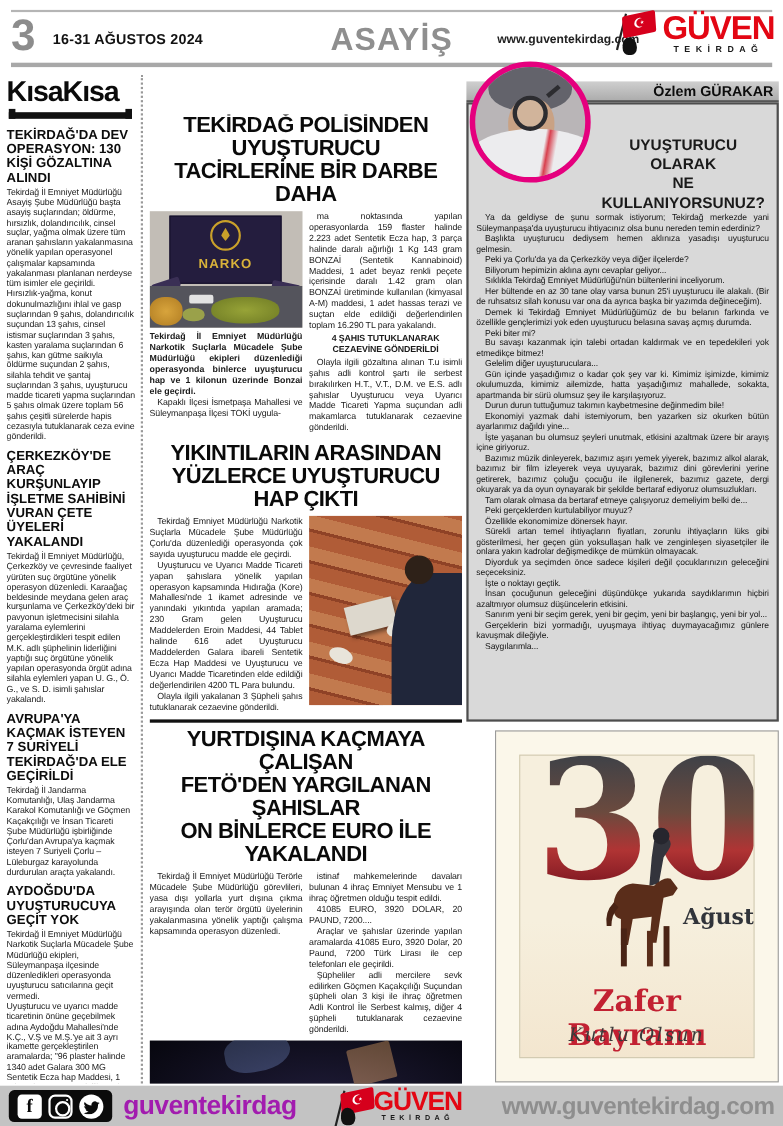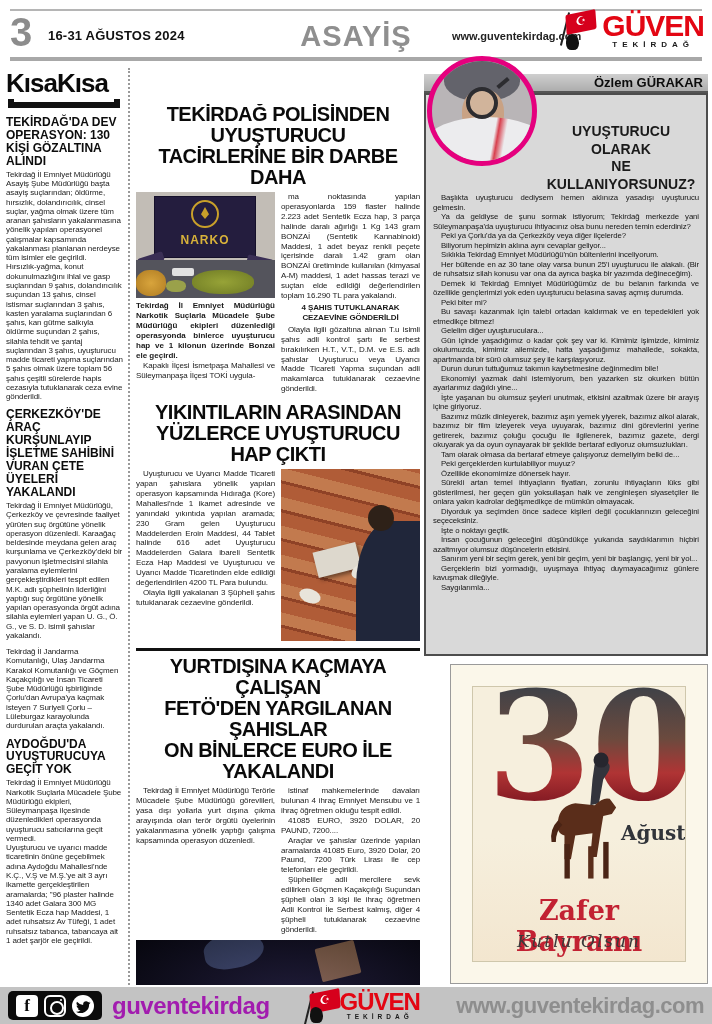--- a/index.html
+++ b/index.html
@@ -161,20 +161,21 @@
         <div class="story">
         <h3 class="story-head">TEKİRDAĞ'DA DEV OPERASYON: 130 KİŞİ GÖZALTINA ALINDI</h3>
         <p class="story-body">Tekirdağ İl Emniyet Müdürlüğü Asayiş Şube Müdürlüğü başta asayiş suçlarından; öldürme, hırsızlık, dolandırıcılık, cinsel suçlar, yağma olmak üzere tüm aranan şahısların yakalanmasına yönelik yapılan operasyonel çalışmalar kapsamında yakalanması planlanan nerdeyse tüm isimler ele geçirildi.
 Hırsızlık-yağma, konut dokunulmazlığını ihlal ve gasp suçlarından 9 şahıs, dolandırıcılık suçundan 13 şahıs, cinsel istismar suçlarından 3 şahıs, kasten yaralama suçlarından 6 şahıs, kan gütme saikıyla öldürme suçundan 2 şahıs, silahla tehdit ve şantaj suçlarından 3 şahıs, uyuşturucu madde ticareti yapma suçlarından 5 şahıs olmak üzere toplam 56 şahıs çeşitli sürelerde hapis cezasıyla tutuklanarak ceza evine gönderildi.</p>
       </div>
         <div class="story">
         <h3 class="story-head">ÇERKEZKÖY'DE ARAÇ KURŞUNLAYIP İŞLETME SAHİBİNİ VURAN ÇETE ÜYELERİ YAKALANDI</h3>
         <p class="story-body">Tekirdağ İl Emniyet Müdürlüğü, Çerkezköy ve çevresinde faaliyet yürüten suç örgütüne yönelik operasyon düzenledi. Karaağaç beldesinde meydana gelen araç kurşunlama ve Çerkezköy'deki bir pavyonun işletmecisini silahla yaralama eylemlerini gerçekleştirdikleri tespit edilen M.K. adlı şüphelinin liderliğini yaptığı suç örgütüne yönelik yapılan operasyonda örgüt adına silahla eylemleri yapan U. G., Ö. G., ve S. D. isimli şahıslar yakalandı.</p>
       </div>
         <div class="story">
+        <h3 class="story-head">AVRUPA'YA KAÇMAK İSTEYEN 7 SURİYELİ TEKİRDAĞ'DA ELE GEÇİRİLDİ</h3>
         <p class="story-body">Tekirdağ İl Jandarma Komutanlığı, Ulaş Jandarma Karakol Komutanlığı ve Göçmen Kaçakçılığı ve İnsan Ticareti Şube Müdürlüğü işbirliğinde Çorlu'dan Avrupa'ya kaçmak isteyen 7 Suriyeli Çorlu – Lüleburgaz karayolunda durdurulan araçta yakalandı.</p>
       </div>
         <div class="story">
         <h3 class="story-head">AYDOĞDU'DA UYUŞTURUCUYA GEÇİT YOK</h3>
         <p class="story-body">Tekirdağ İl Emniyet Müdürlüğü Narkotik Suçlarla Mücadele Şube Müdürlüğü ekipleri, Süleymanpaşa ilçesinde düzenledikleri operasyonda uyuşturucu satıcılarına geçit vermedi.
 Uyuşturucu ve uyarıcı madde ticaretinin önüne geçebilmek adına Aydoğdu Mahallesi'nde K.Ç., V.Ş ve M.Ş.'ye ait 3 ayrı ikamette gerçekleştirilen aramalarda; "96 plaster halinde 1340 adet Galara 300 MG Sentetik Ecza hap Maddesi, 1 adet ruhsatsız Av Tüfeği, 1 adet ruhsatsız tabanca, tabancaya ait 1 adet şarjör ele geçirildi.</p>
       </div>
       </div>
   </div>
 
@@ -212,20 +213,21 @@
         <p>Olayla ilgili gözaltına alınan T.u isimli şahıs adli kontrol şartı ile serbest bırakılırken H.T., V.T., D.M. ve E.S. adlı şahıslar Uyuşturucu veya Uyarıcı Madde Ticareti Yapma suçundan adli makamlarca tutuklanarak cezaevine gönderildi.</p>
       </div>
     </div>
 
     <h1 class="big-head a2-head">
       <span>YIKINTILARIN ARASINDAN</span><br>
       <span>YÜZLERCE UYUŞTURUCU HAP ÇIKTI</span>
     </h1>
     <div class="cols">
       <div class="colhalf bodytext">
+        <p>Tekirdağ Emniyet Müdürlüğü Narkotik Suçlarla Mücadele Şube Müdürlüğü Çorlu'da düzenlediği operasyonda çok sayıda uyuşturucu madde ele geçirdi.</p>
         <p>Uyuşturucu ve Uyarıcı Madde Ticareti yapan şahıslara yönelik yapılan operasyon kapsamında Hıdırağa (Kore) Mahallesi'nde 1 ikamet adresinde ve yanındaki yıkıntıda yapılan aramada; 230 Gram gelen Uyuşturucu Maddelerden Eroin Maddesi, 44 Tablet halinde 616 adet Uyuşturucu Maddelerden Galara ibareli Sentetik Ecza Hap Maddesi ve Uyuşturucu ve Uyarıcı Madde Ticaretinden elde edildiği değerlendirilen 4200 TL Para bulundu.</p>
         <p>Olayla ilgili yakalanan 3 Şüpheli şahıs tutuklanarak cezaevine gönderildi.</p>
       </div>
       <div class="colhalf">
         <div class="photo rubble-photo">
           <div class="rubble-block"></div>
           <div class="rubble-glove"></div>
           <div class="rubble-glove2"></div>
           <div class="rubble-figure"></div>
           <div class="rubble-head"></div>
@@ -267,22 +269,22 @@
     <div class="jacket"></div>
     <div class="magnifier"></div>
     <div class="mag-handle"></div>
   </div>
   <div class="col-box">
     <div class="col-title">
       <span>UYUŞTURUCU OLARAK</span><br>
       <span>NE KULLANIYORSUNUZ?</span>
     </div>
     <div class="col-body">
+        <p>Ya da geldiyse de şunu sormak istiyorum; Tekirdağ merkezde yani Süleymanpaşa'da uyuşturucu ihtiyacınız olsa bunu nereden temin ederdiniz?</p>
         <p>Başlıkta uyuşturucu dediysem hemen aklınıza yasadışı uyuşturucu gelmesin.</p>
-        <p>Ya da geldiyse de şunu sormak istiyorum; Tekirdağ merkezde yani Süleymanpaşa'da uyuşturucu ihtiyacınız olsa bunu nereden temin ederdiniz?</p>
         <p>Peki ya Çorlu'da ya da Çerkezköy veya diğer ilçelerde?</p>
         <p>Biliyorum hepimizin aklına aynı cevaplar geliyor...</p>
         <p>Sıklıkla Tekirdağ Emniyet Müdürlüğü'nün bültenlerini inceliyorum.</p>
         <p>Her bültende en az 30 tane olay varsa bunun 25'i uyuşturucu ile alakalı. (Bir de ruhsatsız silah konusu var ona da ayrıca başka bir yazımda değineceğim).</p>
         <p>Demek ki Tekirdağ Emniyet Müdürlüğümüz de bu belanın farkında ve özellikle gençlerimizi yok eden uyuşturucu belasına savaş açmış durumda.</p>
         <p>Peki biter mi?</p>
         <p>Bu savaşı kazanmak için talebi ortadan kaldırmak ve en tepedekileri yok etmedikçe bitmez!</p>
         <p>Gelelim diğer uyuşturuculara...</p>
         <p>Gün içinde yaşadığımız o kadar çok şey var ki. Kimimiz işimizde, kimimiz okulumuzda, kimimiz ailemizde, hatta yaşadığımız mahallede, sokakta, apartmanda bir sürü olumsuz şey ile karşılaşıyoruz.</p>
         <p>Durun durun tuttuğumuz takımın kaybetmesine değinmedim bile!</p>

